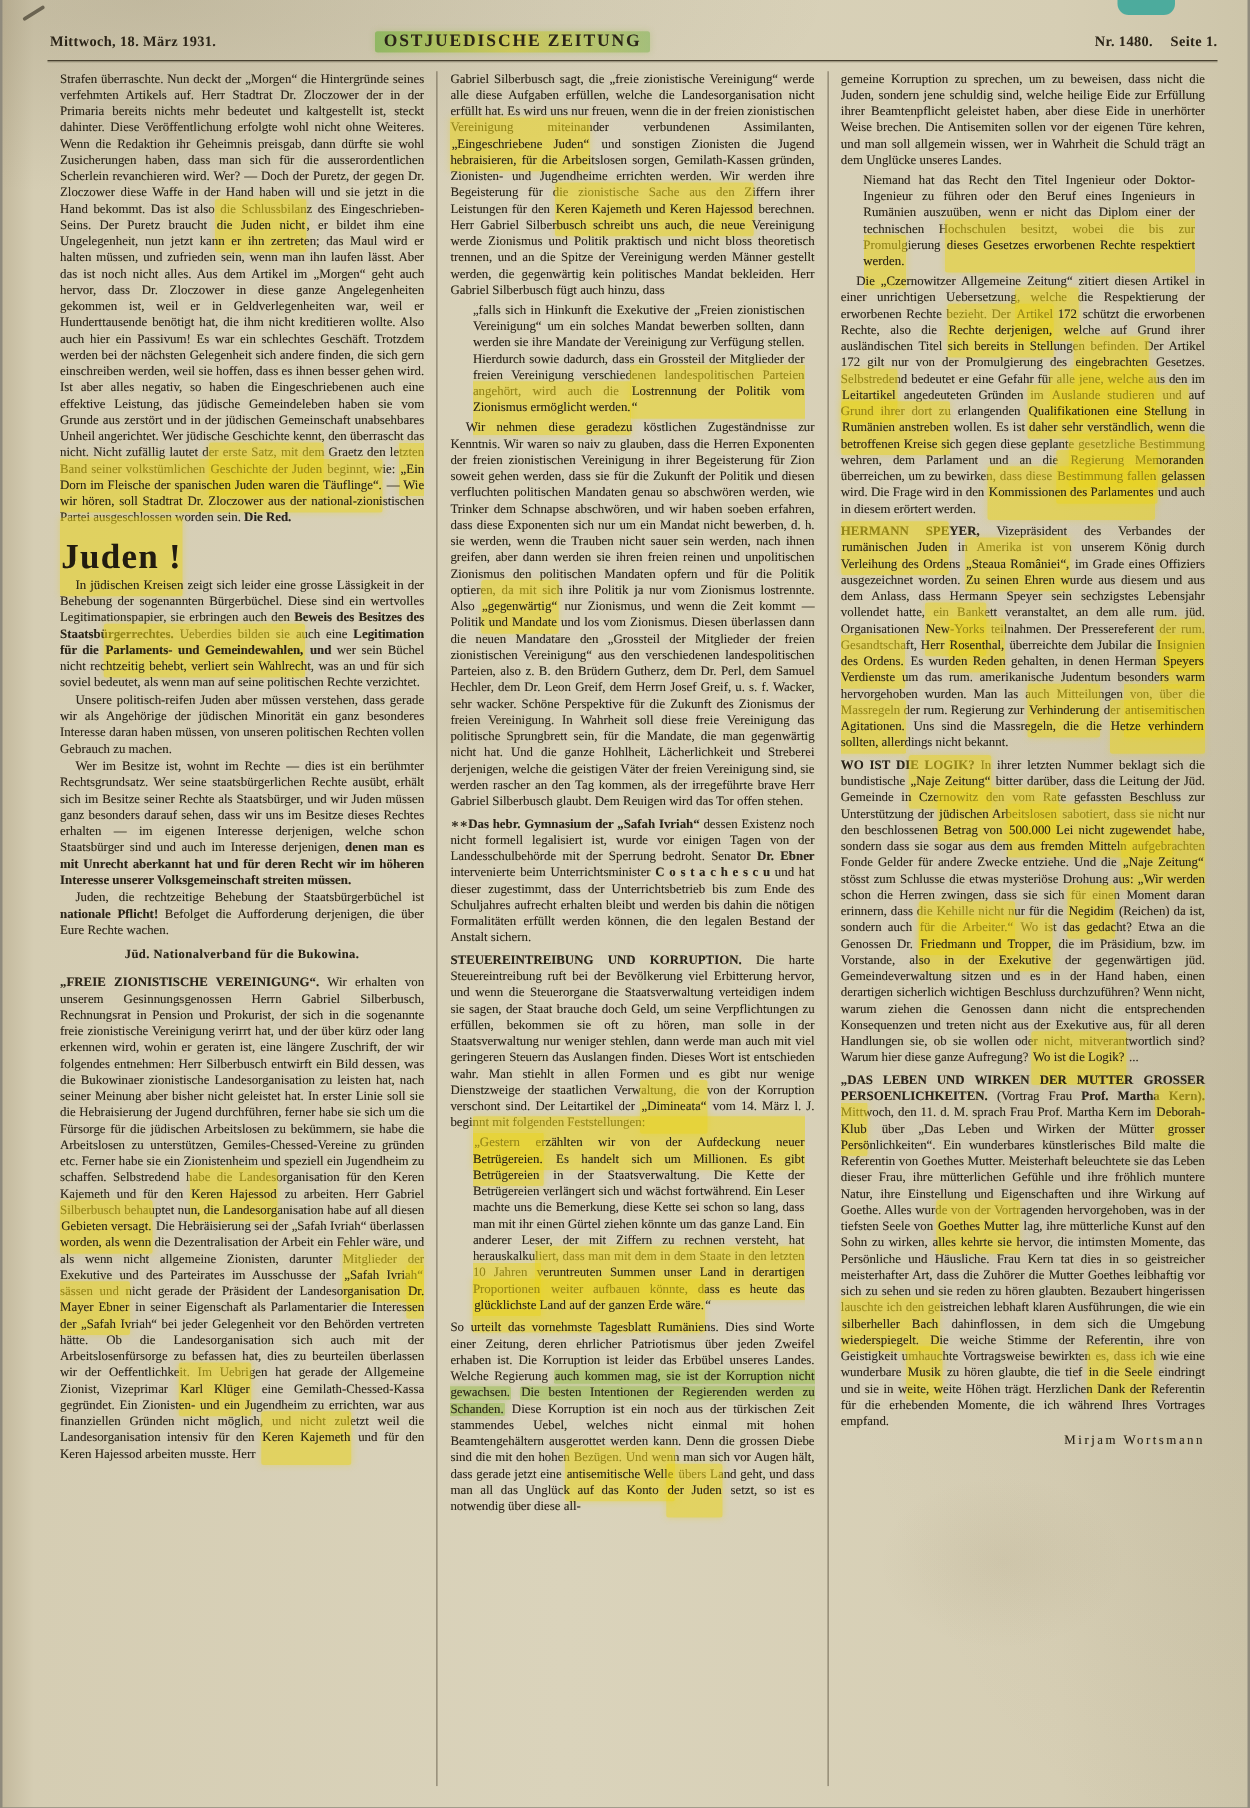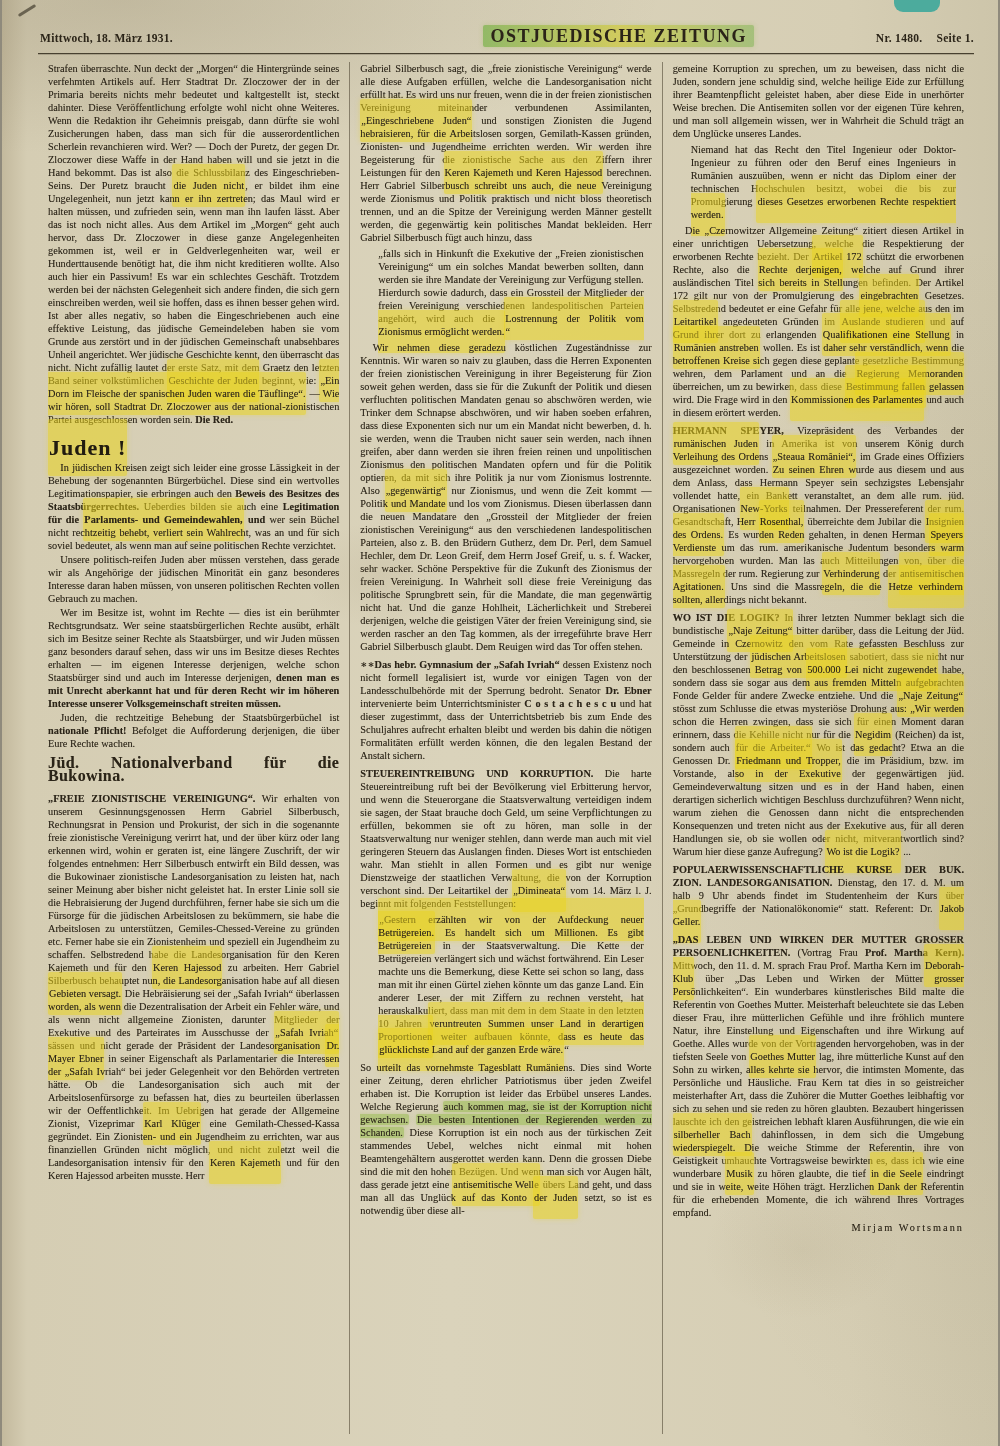--- a/index.html
+++ b/index.html
@@ -7,37 +7,37 @@
     position:relative;width:996px;height:1446px;margin:0 auto;overflow:hidden;
     color:#2b2418;
     background:
       radial-gradient(ellipse 900px 260px at 12% 0%, rgba(110,98,70,.20), transparent 60%),
       radial-gradient(ellipse 500px 900px at 100% 60%, rgba(120,108,80,.10), transparent 70%),
       linear-gradient(90deg,#c3b99d 0,#d5cdb3 2.5%,#dad3bb 45%,#d6ceb4 85%,#cdc5aa 100%);
     font-family:"Liberation Serif","DejaVu Serif",serif;
   }
   .hdr{display:flex;align-items:baseline;padding:26px 24px 3px 38px;font-size:11.5px;font-weight:bold;letter-spacing:.3px;}
   .h-date{width:260px;}
-  .h-title{flex:1;text-align:right;font-size:18px;letter-spacing:1.5px;}
+  .h-title{flex:1;text-align:left;font-size:14px;letter-spacing:1.5px;}
   .h-issue{width:220px;text-align:right;}
   .h-issue span{margin-left:14px;margin-top:44px;}
   .hrule{border-top:1.6px solid #47402f;margin:3px 24px 6px 36px;box-shadow:0 1px 0 rgba(71,64,47,.25);}
   .cols{display:flex;align-items:stretch;padding:2px 24px 0 36px;height:1372px;overflow:hidden;}
   .col{flex:1 1 0;padding:0 10px;overflow:hidden;
        font-size:10.3px;line-height:13px;text-align:justify;hyphens:auto;overflow-wrap:break-word;
        text-shadow:0 0 .4px rgba(43,36,24,.35);}
   .col + .col{border-left:1px solid rgba(70,60,42,.55);}
   .col p{margin:0 0 1px;}
   .col p.p{text-indent:1.2em;}
   .col p.p0{text-indent:0;}
   .col > p.p0:not(:first-child){margin-top:5px;}
   .col p.quote{margin:3px 8px 3px 18px;text-indent:0;}
-  .col p.sig{font-weight:bold;font-size:16px;letter-spacing:.4px;text-indent:0;margin:6px 0 10px;}
+  .col p.sig{text-align:center;font-weight:bold;font-size:10px;letter-spacing:.4px;text-indent:0;margin:6px 0 10px;}
   .col p.br{text-align:right;letter-spacing:2px;text-indent:0;margin-top:2px;}
-  .col h1{font-size:22px;font-weight:bold;letter-spacing:1px;line-height:1.05;margin:10px 0 2px;color:#221c10;}
+  .col h1{font-size:28px;font-weight:bold;letter-spacing:1px;line-height:1.05;margin:10px 0 2px;color:#221c10;}
   .col h2{font-size:18.5px;font-weight:bold;line-height:1.12;margin:0 0 9px;color:#221c10;}
   mark{color:inherit;background:transparent;}
   mark.y{background:rgba(233,212,28,.55);border-radius:2px;padding:16px 1px;box-shadow:0 0 5px rgba(233,212,28,.35);}
   mark.g{background:rgba(142,183,62,.5);border-radius:2px;padding:0 1px;box-shadow:0 0 5px rgba(142,183,62,.3);}
   mark.mast{background:linear-gradient(90deg,rgba(116,176,66,.68),rgba(204,200,40,.62),rgba(116,176,66,.5));padding:1px 7px;border-radius:2px;}
   .corner-teal{position:absolute;top:0;right:58px;width:46px;height:12px;background:#35a69a;border-radius:0 0 9px 9px;opacity:.85;}
   .pencil-mark{position:absolute;top:9px;left:15px;width:20px;height:3px;background:#3a3427;transform:rotate(-32deg);border-radius:2px;opacity:.65;}
   .stain{position:absolute;border-radius:50%;pointer-events:none;}
   .s1{left:300px;top:520px;width:160px;height:110px;background:radial-gradient(ellipse,rgba(112,92,52,.08),transparent 70%);}
   .s2{left:700px;top:1180px;width:200px;height:140px;background:radial-gradient(ellipse,rgba(112,92,52,.07),transparent 70%);}
@@ -79,18 +79,17 @@
         <p class="p0"><b>STEUEREINTREIBUNG UND KORRUPTION.</b> Die harte Steuereintreibung ruft bei der Bevölkerung viel Erbitterung hervor, und wenn die Steuerorgane die Staatsverwaltung verteidigen indem sie sagen, der Staat brauche doch Geld, um seine Verpflichtungen zu erfüllen, bekommen sie oft zu hören, man solle in der Staatsverwaltung nur weniger stehlen, dann werde man auch mit viel geringeren Steuern das Auslangen finden. Dieses Wort ist entschieden wahr. Man stiehlt in allen Formen und es gibt nur wenige Dienstzweige der staatlichen Verwaltung, die von der Korruption verschont sind. Der Leitartikel der <mark class="y">„Dimineata“</mark> vom 14. März l. J. beginnt mit folgenden Feststellungen:</p>
         <p class="quote"><mark class="y">„Gestern erzählten wir von der Aufdeckung neuer Betrügereien.</mark> Es handelt sich um Millionen. Es gibt Betrügereien in der Staatsverwaltung. Die Kette der Betrügereien verlängert sich und wächst fortwährend. Ein Leser machte uns die Bemerkung, diese Kette sei schon so lang, dass man mit ihr einen Gürtel ziehen könnte um das ganze Land. Ein anderer Leser, der mit Ziffern zu rechnen versteht, hat herauskalkuliert, dass man mit dem in dem Staate in den letzten 10 Jahren <mark class="y">veruntreuten Summen unser Land in derartigen Proportionen</mark> weiter aufbauen könnte, dass es heute das <mark class="y">glücklichste Land auf der ganzen Erde wäre.</mark>“</p>
         <p class="p0">So urteilt das vornehmste Tagesblatt Rumäniens. Dies sind Worte einer Zeitung, deren ehrlicher Patriotismus über jeden Zweifel erhaben ist. Die Korruption ist leider das Erbübel unseres Landes. Welche Regierung <mark class="g">auch kommen mag, sie ist der Korruption nicht gewachsen.</mark> <mark class="g">Die besten Intentionen der Regierenden werden zu Schanden.</mark> Diese Korruption ist ein noch aus der türkischen Zeit stammendes Uebel, welches nicht einmal mit hohen Beamtengehältern ausgerottet werden kann. Denn die grossen Diebe sind die mit den hohen Bezügen. Und wenn man sich vor Augen hält, dass gerade jetzt eine <mark class="y">antisemitische Welle</mark> übers Land geht, und dass man all das Unglück auf das Konto <mark class="y">der Juden</mark> setzt, so ist es notwendig über diese all-</p>
       </div>
       <div class="col" lang="de">
         <p class="p0">gemeine Korruption zu sprechen, um zu beweisen, dass nicht die Juden, sondern jene schuldig sind, welche heilige Eide zur Erfüllung ihrer Beamtenpflicht geleistet haben, aber diese Eide in unerhörter Weise brechen. Die Antisemiten sollen vor der eigenen Türe kehren, und man soll allgemein wissen, wer in Wahrheit die Schuld trägt an dem Unglücke unseres Landes.</p>
         <p class="quote">Niemand hat das Recht den Titel Ingenieur oder Doktor-Ingenieur zu führen oder den Beruf eines Ingenieurs in Rumänien auszuüben, wenn er nicht das Diplom einer der technischen Hochschulen besitzt, wobei die bis zur Promulgierung <mark class="y">dieses Gesetzes erworbenen Rechte respektiert werden.</mark></p>
         <p class="p">Die „Czernowitzer Allgemeine Zeitung“ zitiert diesen Artikel in einer unrichtigen Uebersetzung, welche die Respektierung der erworbenen Rechte bezieht. Der <mark class="y">Artikel 172</mark> schützt die erworbenen Rechte, also die <mark class="y">Rechte derjenigen,</mark> welche auf Grund ihrer ausländischen Titel sich bereits in Stellungen befinden. Der Artikel 172 gilt nur von der Promulgierung des <mark class="y">eingebrachten</mark> Gesetzes. Selbstredend bedeutet er eine Gefahr für alle jene, welche aus den im <mark class="y">Leitartikel</mark> angedeuteten Gründen im <mark class="y">Auslande studieren</mark> und auf Grund ihrer dort zu erlangenden <mark class="y">Qualifikationen eine Stellung</mark> in <mark class="y">Rumänien anstreben</mark> wollen. Es ist daher sehr verständlich, wenn die betroffenen Kreise sich gegen diese geplante gesetzliche Bestimmung wehren, dem Parlament und an die <mark class="y">Regierung Memoranden</mark> überreichen, um zu bewirken, dass diese <mark class="y">Bestimmung fallen</mark> gelassen wird. Die Frage wird in den <mark class="y">Kommissionen des Parlamentes</mark> und auch in diesem erörtert werden.</p>
         <p class="p0"><b>HERMANN SPEYER,</b> Vizepräsident des Verbandes der <mark class="y">rumänischen Juden</mark> in Amerika ist von unserem König durch Verleihung des Ordens <mark class="y">„Steaua României“,</mark> im Grade eines Offiziers ausgezeichnet worden. Zu seinen Ehren wurde aus diesem und aus dem Anlass, dass Hermann Speyer sein sechzigstes Lebensjahr vollendet hatte, ein Bankett veranstaltet, an dem alle rum. jüd. Organisationen <mark class="y">New-Yorks</mark> teilnahmen. Der Pressereferent der rum. Gesandtschaft, Herr <mark class="y">Rosenthal,</mark> überreichte dem Jubilar die <mark class="y">Insignien des Ordens.</mark> Es wurden Reden gehalten, in denen Herman <mark class="y">Speyers</mark> Verdienste um das rum. amerikanische Judentum besonders warm hervorgehoben wurden. Man las auch Mitteilungen von, über die Massregeln der rum. Regierung zur <mark class="y">Verhinderung</mark> der <mark class="y">antisemitischen Agitationen.</mark> Uns sind die Massregeln, die die <mark class="y">Hetze verhindern</mark> sollten, allerdings nicht bekannt.</p>
         <p class="p0"><b>WO IST DIE LOGIK?</b> In ihrer letzten Nummer beklagt sich die bundistische <mark class="y">„Naje Zeitung“</mark> bitter darüber, dass die Leitung der Jüd. Gemeinde in Czernowitz den vom Rate gefassten Beschluss zur Unterstützung der <mark class="y">jüdischen Arbeitslosen</mark> sabotiert, dass sie nicht nur den beschlossenen Betrag von <mark class="y">500.000 Lei nicht zugewendet</mark> habe, sondern dass sie sogar aus dem aus fremden Mitteln aufgebrachten Fonde Gelder für andere Zwecke entziehe. Und die <mark class="y">„Naje Zeitung“</mark> stösst zum Schlusse die etwas mysteriöse Drohung aus: „Wir werden schon die Herren zwingen, dass sie sich für einen Moment daran erinnern, dass die Kehille nicht nur für die <mark class="y">Negidim</mark> (Reichen) da ist, sondern auch <mark class="y">für die Arbeiter.“</mark> Wo ist das gedacht? Etwa an die Genossen Dr. <mark class="y">Friedmann und Tropper,</mark> die im Präsidium, bzw. im Vorstande, also in der Exekutive der gegenwärtigen jüd. Gemeindeverwaltung sitzen und es in der Hand haben, einen derartigen sicherlich wichtigen Beschluss durchzuführen? Wenn nicht, warum ziehen die Genossen dann nicht die entsprechenden Konsequenzen und treten nicht aus der Exekutive aus, für all deren Handlungen sie, ob sie wollen oder nicht, mitverantwortlich sind? Warum hier diese ganze Aufregung? <mark class="y">Wo ist die Logik?</mark> ...</p>
-        <p class="p0"><b>POPULAERWISSENSCHAFTLICHE KURSE DER BUK. ZION. LANDESORGANISATION.</b> Dienstag, den 17. d. M. um halb 9 Uhr abends findet im Studentenheim der Kurs über „Grundbegriffe der Nationalökonomie“ statt. Referent: Dr. <mark class="y">Jakob Geller.</mark></p>
         <p class="p0"><b>„DAS LEBEN UND WIRKEN DER MUTTER GROSSER PERSOENLICHKEITEN.</b> (Vortrag Frau <b>Prof. Martha Kern).</b> Mittwoch, den 11. d. M. sprach Frau Prof. Martha Kern im <mark class="y">Deborah-Klub</mark> über „Das Leben und Wirken der Mütter grosser Persönlichkeiten“. Ein wunderbares künstlerisches Bild malte die Referentin von Goethes Mutter. Meisterhaft beleuchtete sie das Leben dieser Frau, ihre mütterlichen Gefühle und ihre fröhlich muntere Natur, ihre Einstellung und Eigenschaften und ihre Wirkung auf Goethe. Alles wurde von der Vortragenden hervorgehoben, was in der tiefsten Seele von <mark class="y">Goethes Mutter</mark> lag, ihre mütterliche Kunst auf den Sohn zu wirken, alles kehrte sie hervor, die intimsten Momente, das Persönliche und Häusliche. Frau Kern tat dies in so geistreicher meisterhafter Art, dass die Zuhörer die Mutter Goethes leibhaftig vor sich zu sehen und sie reden zu hören glaubten. Bezaubert hingerissen lauschte ich den geistreichen lebhaft klaren Ausführungen, die wie ein <mark class="y">silberheller Bach</mark> dahinflossen, in dem sich die Umgebung wiederspiegelt. Die weiche Stimme der Referentin, ihre von Geistigkeit umhauchte Vortragsweise bewirkten es, dass ich wie eine wunderbare <mark class="y">Musik</mark> zu hören glaubte, die tief <mark class="y">in die Seele</mark> eindringt und sie in weite, weite Höhen trägt. Herzlichen Dank der Referentin für die erhebenden Momente, die ich während Ihres Vortrages empfand.</p>
         <p class="br">Mirjam Wortsmann</p>
       </div>
     </main>
 </div>
 
 </body></html>

